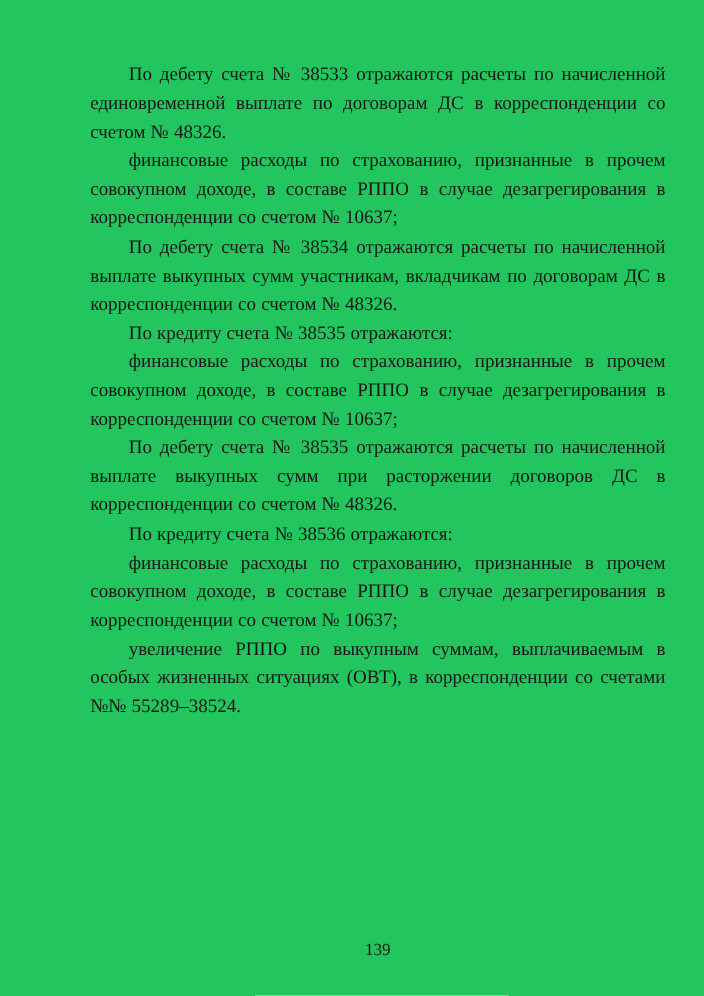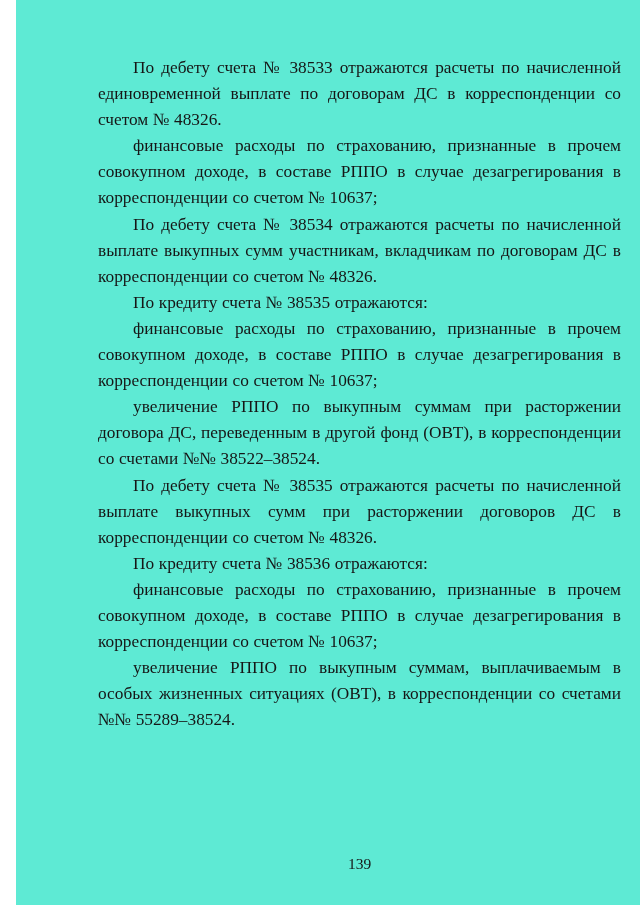--- a/index.html
+++ b/index.html
@@ -10,22 +10,21 @@
   body {
     width: 640px;
     height: 905px;
     position: relative;
     overflow: hidden;
     font-family: "Liberation Serif", "DejaVu Serif", serif;
   }
   .page {
     position: absolute;
     inset: 0;
-    background: #5eead4;
-    margin-left: 16px;
+    background: #22c55e;
   }
   .text-block {
     position: absolute;
     left: 82px;
     top: 55px;
     width: 523px;
     font-size: 17.3px;
     line-height: 26.1px;
     color: #161616;
     text-align: justify;
@@ -50,20 +49,19 @@
 </head>
 <body>
 
 <div class="page">
   <div class="text-block">
     <p class="para">По дебету счета № 38533 отражаются расчеты по начисленной единовременной выплате по договорам ДС в корреспонденции со счетом № 48326.</p>
     <p class="para">финансовые расходы по страхованию, признанные в прочем совокупном доходе, в составе РППО в случае дезагрегирования в корреспонденции со счетом № 10637;</p>
     <p class="para">По дебету счета № 38534 отражаются расчеты по начисленной выплате выкупных сумм участникам, вкладчикам по договорам ДС в корреспонденции со счетом № 48326.</p>
     <p class="para">По кредиту счета № 38535 отражаются:</p>
     <p class="para">финансовые расходы по страхованию, признанные в прочем совокупном доходе, в составе РППО в случае дезагрегирования в корреспонденции со счетом № 10637;</p>
-    <p class="para">увеличение РППО по выкупным суммам при расторжении договора ДС, переведенным в другой фонд (ОВТ), в корреспонденции со счетами №№ 38522–38524.</p>
     <p class="para">По дебету счета № 38535 отражаются расчеты по начисленной выплате выкупных сумм при расторжении договоров ДС в корреспонденции со счетом № 48326.</p>
     <p class="para">По кредиту счета № 38536 отражаются:</p>
     <p class="para">финансовые расходы по страхованию, признанные в прочем совокупном доходе, в составе РППО в случае дезагрегирования в корреспонденции со счетом № 10637;</p>
     <p class="para">увеличение РППО по выкупным суммам, выплачиваемым в особых жизненных ситуациях (ОВТ), в корреспонденции со счетами №№ 55289–38524.</p>
   </div>
   <div class="page-number">139</div>
 </div>
 
 </body></html>

